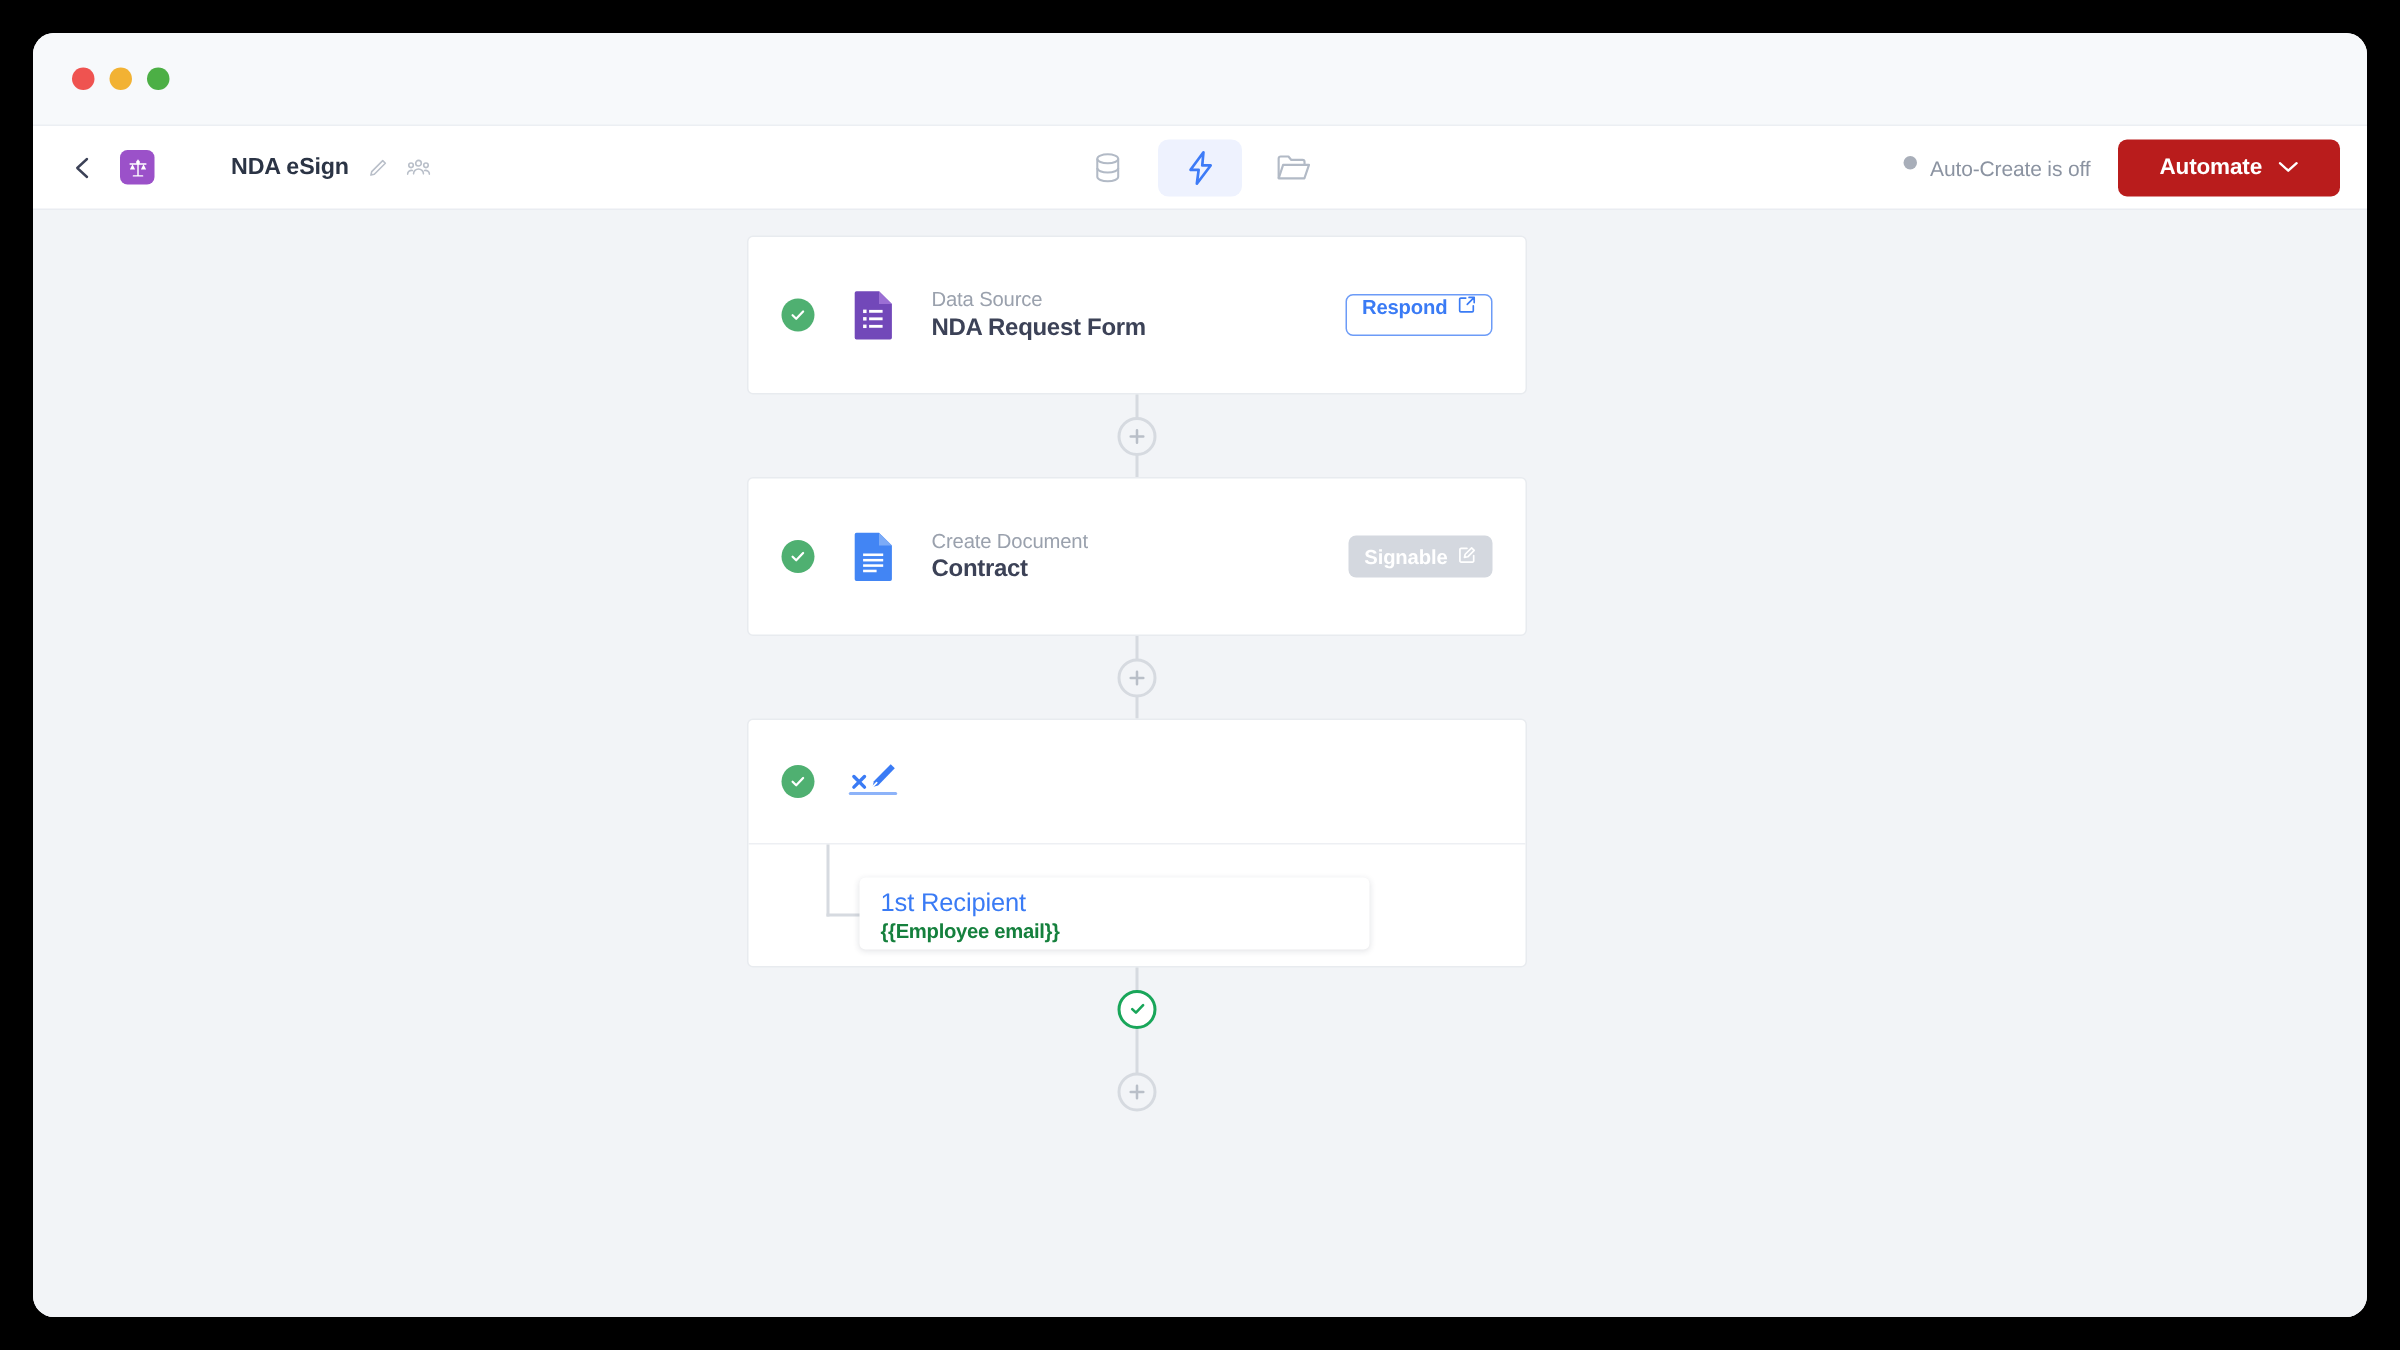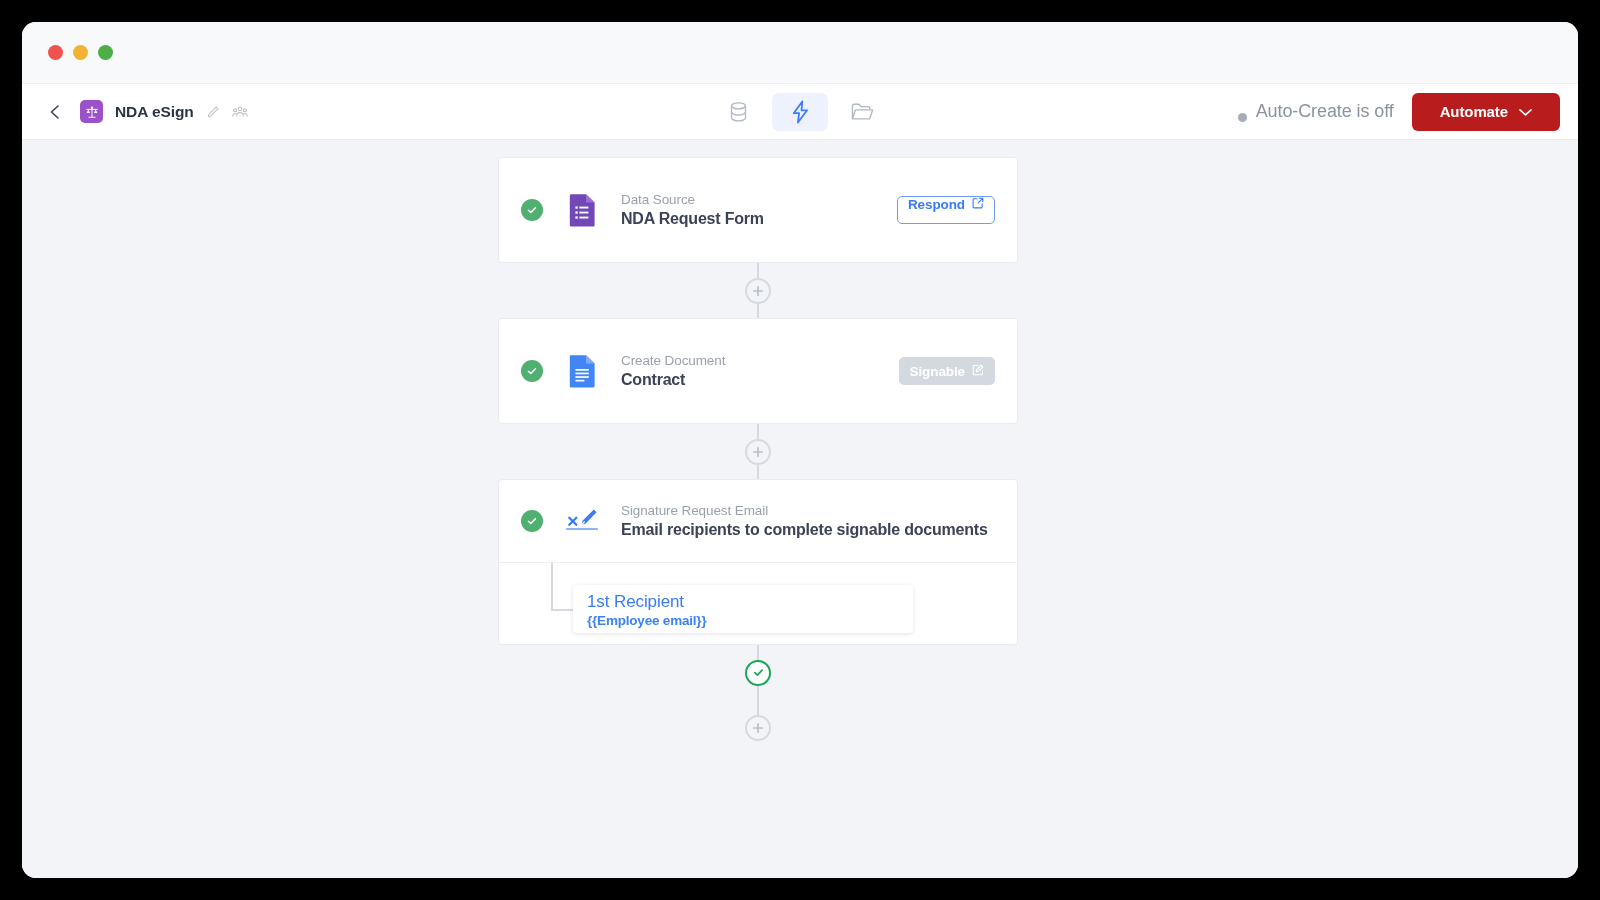--- a/index.html
+++ b/index.html
@@ -56,20 +56,21 @@
     width: 23px; height: 23px;
     background: #9b51c9;
     border-radius: 5px;
     display: flex; align-items: center; justify-content: center;
   }
   .app-title {
     font-size: 15.5px;
     font-weight: bold;
     color: #2b3445;
     letter-spacing: -0.1px;
+    margin-left: 39px;
   }
   .nav-mini-icon { color: #b9bfc9; display: flex; align-items: center; }
 
   .nav-center {
     position: absolute;
     left: 50%;
     transform: translateX(-50%);
     display: flex;
     align-items: center;
     gap: 6px;
@@ -84,22 +85,22 @@
   .tool-btn.active {
     background: #eef2fe;
     color: #3d7bf7;
   }
 
   .nav-right {
     margin-left: auto;
     display: flex; align-items: center; gap: 18px;
   }
   .auto-create {
-    display: flex; align-items: flex-end; gap: 9px;
-    font-size: 18px;
+    display: flex; align-items: flex-start; gap: 9px;
+    font-size: 14px;
     color: #8b93a1;
     letter-spacing: -0.1px;
   }
   .dot-gray { width: 9px; height: 9px; border-radius: 50%; background: #a8aeb9; }
   .automate-btn {
     background: #b91c1c;
     color: #ffffff;
     font-size: 15px;
     font-weight: bold;
     height: 38px;
@@ -218,21 +219,21 @@
   }
   .recipient-label {
     font-size: 17px;
     font-weight: normal;
     color: #3a7bf5;
     letter-spacing: -0.1px;
   }
   .recipient-value {
     font-size: 13.5px;
     font-weight: bold;
-    color: #3b82f6;
+    color: #15803d;
     letter-spacing: -0.2px;
     margin-top: 1px;
   }
 
   
   .connector {
     position: relative;
     height: 55px;
     display: flex;
     align-items: center;
@@ -443,24 +444,20 @@
             </svg>
           </span>
           <span class="card-icon">
             <svg width="36" height="32" viewBox="0 0 36 32" fill="none">
               <path d="M4.5 12.5 L12 20 M12 12.5 L4.5 20" stroke="#3a7bf5" stroke-width="2.4" stroke-linecap="round"></path>
               <path d="M30.5 3.8 L33.4 6.7 L21.6 18.8 L17.6 19.8 L18.6 15.8 Z" fill="#3a7bf5"></path>
               <path d="M17.8 19.6 L20.6 16.8" stroke="#ffffff" stroke-width="1.2" stroke-linecap="round"></path>
               <path d="M2 24.5 H34" stroke="#8db3f9" stroke-width="2.2" stroke-linecap="round"></path>
             </svg>
           </span>
-          <span class="card-text">
-            <div class="card-kicker">Signature Request Email</div>
-            <div class="card-title">Email recipients to complete signable documents</div>
-          </span>
         </div>
         <div class="card-sub">
           <span class="elbow"></span>
           <span class="recipient-chip">
             <span class="recipient-label">1st Recipient</span>
             <div class="recipient-value">{{Employee email}}</div>
           </span>
         </div>
       </div>
 

